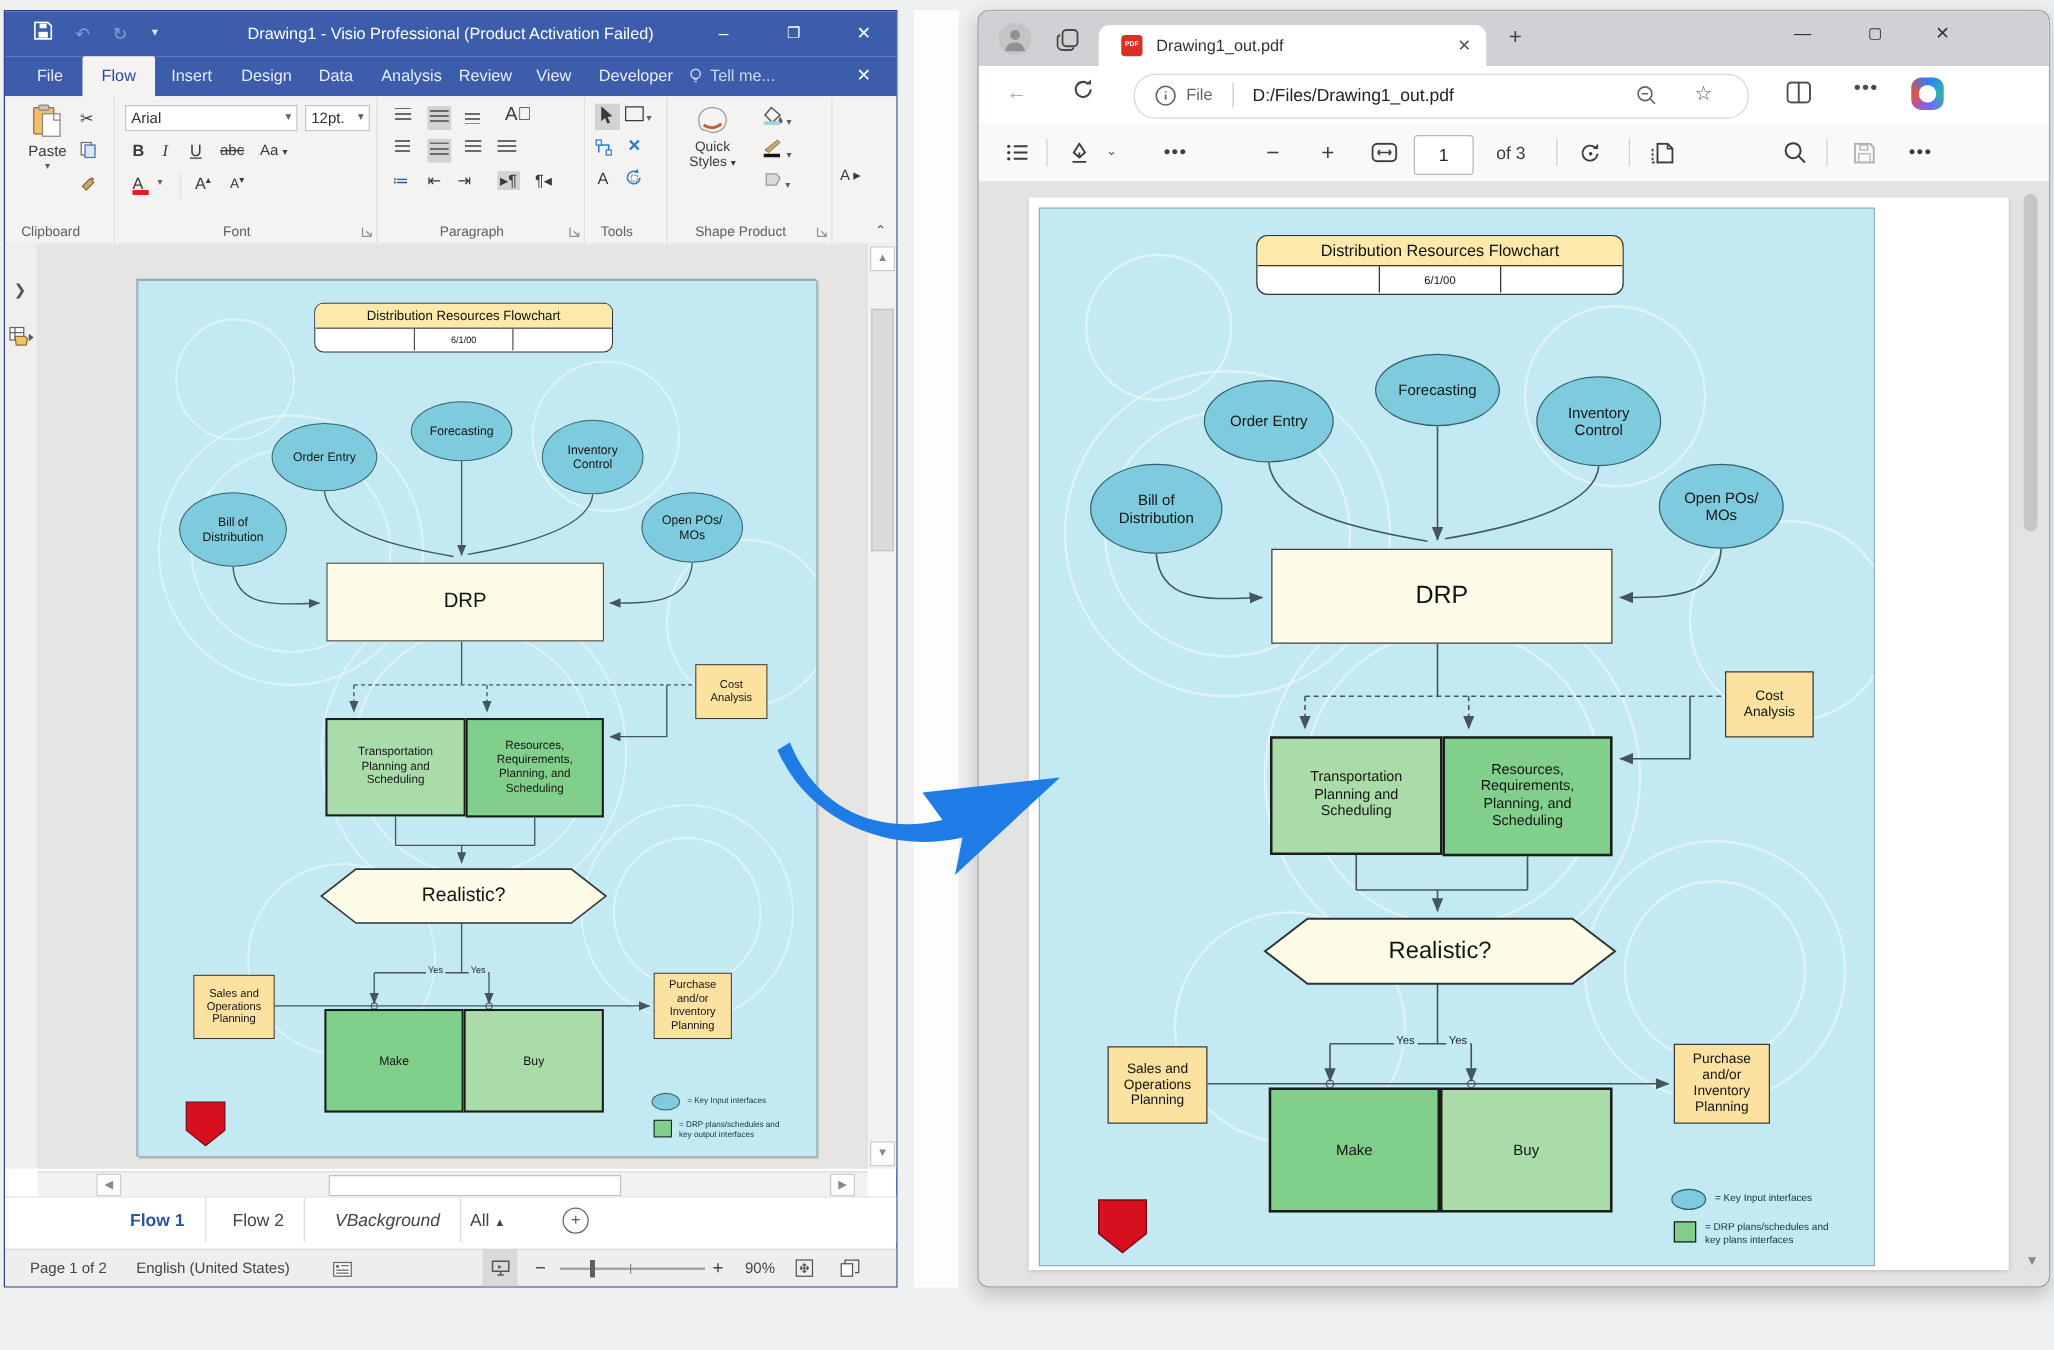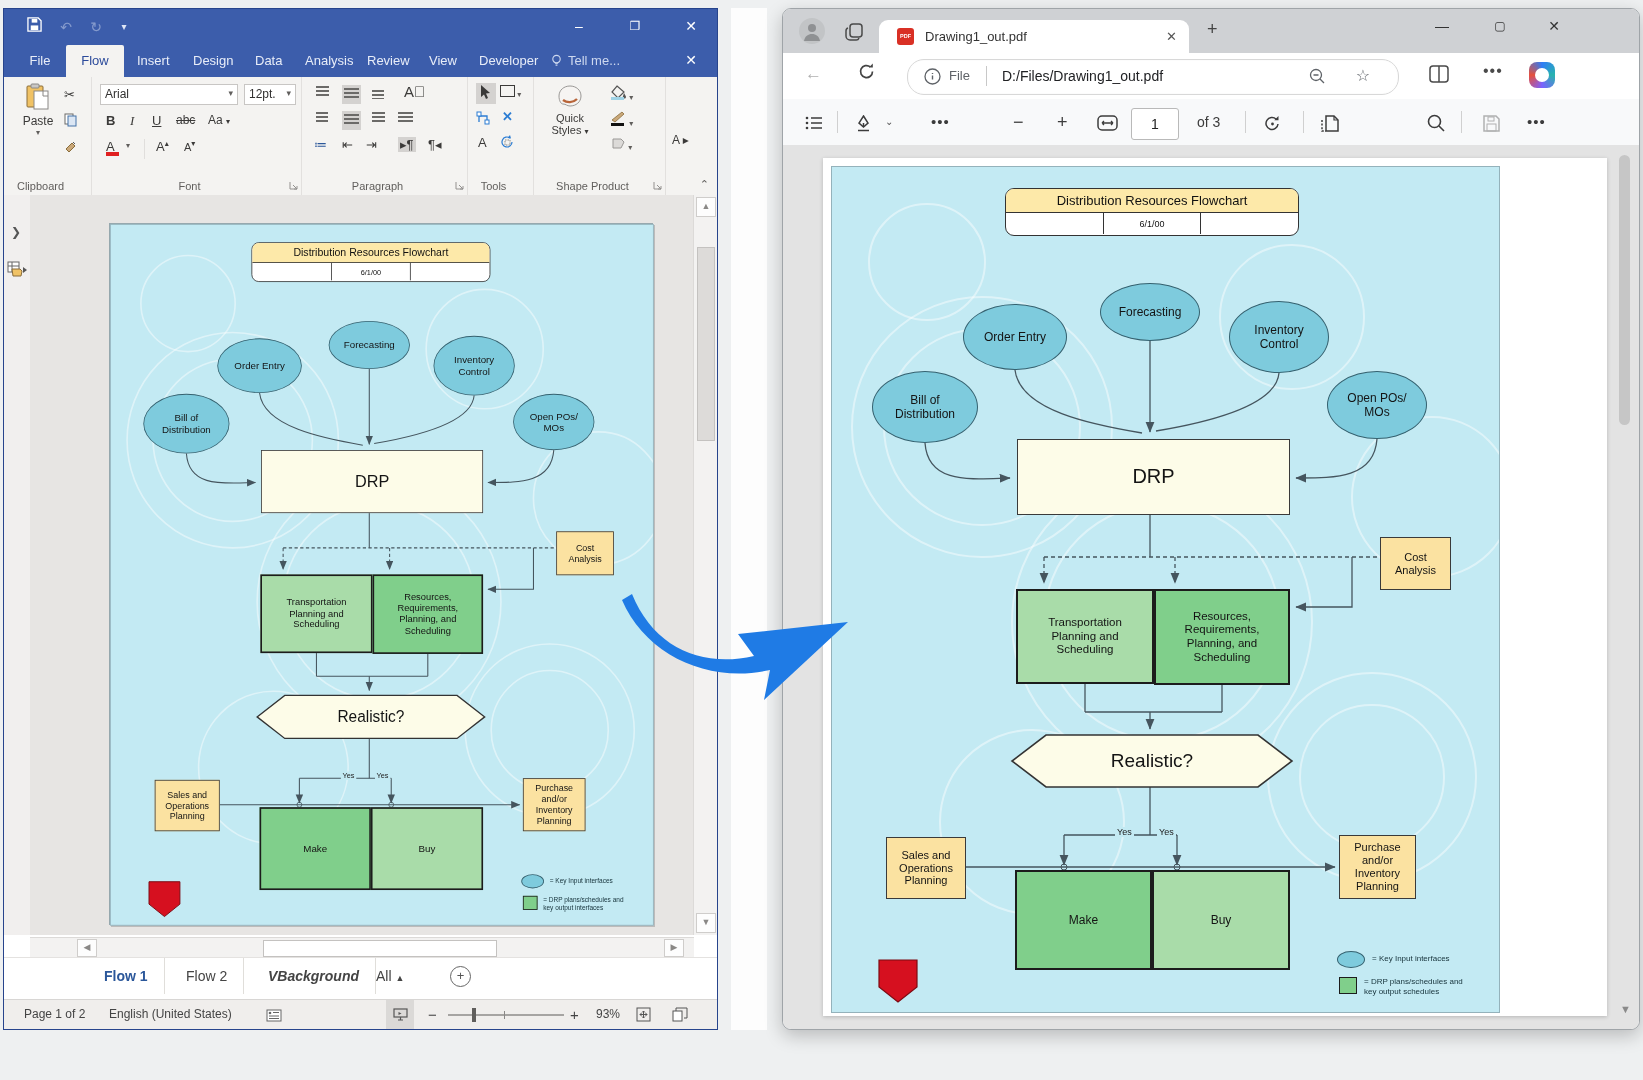--- a/index.html
+++ b/index.html
@@ -83,20 +83,21 @@
       <div class="qat" style="left:16px">
         <svg width="15" height="15" viewBox="0 0 16 16">
             <path d="M1 1h11l3 3v11H1z" fill="none" stroke="#fff" stroke-width="1.4"></path>
             <rect x="4" y="9" width="8" height="5" fill="#fff"></rect>
             <rect x="5" y="2" width="6" height="4" fill="#fff"></rect>
           </svg>
       </div>
       <div class="qat dim" style="left:48px">↶</div>
       <div class="qat dim" style="left:78px">↻</div>
       <div class="qat" style="left:106px;font-size:10px">▾</div>
+      <div class="v-title">Drawing1 - Visio Professional (Product Activation Failed)</div>
       <div class="wcb" style="left:552px">–</div>
       <div class="wcb" style="left:608px;font-size:12px">❐</div>
       <div class="wcb" style="left:664px">✕</div>
     </div>
 
     <div class="v-menubar">
       <div id="visio-menu-tabs">
           <div class="vtab" style="left: 10px; width: 26px; text-align: center;">File</div>
           <div class="vtab active" style="left: 62px; width: 32px; text-align: center;">Flow</div>
           <div class="vtab" style="left: 120px; width: 30px; text-align: center;">Insert</div>
@@ -357,21 +358,21 @@
     <div class="v-hscroll">
       <div class="sbtn" style="left:47px;top:1px;height:16px;line-height:15px">◀</div>
       <div style="position:absolute;left:233px;top:2px;width:232px;height:15px;background:#fff;border:1px solid #c4c2c0"></div>
       <div class="sbtn" style="left:634px;top:1px;height:16px;line-height:15px">▶</div>
     </div>
 
     <div class="v-pagetabs">
       <div id="visio-page-tabs">
           <div class="ptab active" style="left: 84px;">Flow 1</div>
           <div class="ptab" style="left: 166px;">Flow 2</div>
-          <div class="ptab bg" style="left: 248px; font-weight: bold;">VBackground</div>
+          <div class="ptab bg" style="left: 248px;">VBackground</div>
         </div>
       <div class="ptab" style="left:356px;border-right:none"><span>All</span> <span style="font-size:9px">▲</span></div>
       <div style="position:absolute;left:446px;top:8px;width:19px;height:19px;border:1.5px solid #666;border-radius:50%;text-align:center;line-height:17px;font-size:13px;color:#555">+</div>
     </div>
 
     <div class="v-status">
       <div class="st" style="left:20px">Page 1 of 2</div>
       <div class="st" style="left:105px">English (United States)</div>
       <div class="st" style="left:262px;font-size:14px">
         <svg width="16" height="14" viewBox="0 0 16 14" style="margin-top:8px">
@@ -385,21 +386,21 @@
             <rect x="1" y="1" width="13" height="8" fill="none" stroke="#555" stroke-width="1.2"></rect>
             <path d="M7.5 9v3M5 12h5" stroke="#555" stroke-width="1.2"></path>
             <path d="M5.5 4l3 1.5-3 1.5z" fill="#555"></path>
           </svg>
       </div>
       <div class="st" style="left:424px;font-size:15px">−</div>
       <div style="position:absolute;left:444px;top:14px;width:116px;height:2px;background:#a6a4a2"></div>
       <div style="position:absolute;left:500px;top:11px;width:1px;height:8px;background:#8a8886"></div>
       <div style="position:absolute;left:468px;top:8px;width:4px;height:14px;background:#605e5c"></div>
       <div class="st" style="left:566px;font-size:15px">+</div>
-      <div class="st" style="left:592px">93%</div>
+      <div class="st" style="left:592px">90%</div>
       <div class="st" style="left:632px">
         <svg width="15" height="15" viewBox="0 0 15 15" style="margin-top:7px">
             <rect x="1" y="1" width="13" height="13" fill="none" stroke="#555"></rect>
             <path d="M4 7.5h7M7.5 4v7M7.5 4l-1.5 1.5M7.5 4l1.5 1.5M7.5 11l-1.5-1.5M7.5 11l1.5-1.5M4 7.5l1.5-1.5M4 7.5l1.5 1.5M11 7.5l-1.5-1.5M11 7.5l-1.5 1.5" stroke="#555"></path>
           </svg>
       </div>
       <div class="st" style="left:668px">
         <svg width="16" height="15" viewBox="0 0 16 15" style="margin-top:7px">
             <rect x="1" y="4" width="9" height="10" fill="#fff" stroke="#555"></rect>
             <path d="M4 4V1h11v10h-3" fill="none" stroke="#555"></path>
@@ -606,21 +607,21 @@
               <div class="fc-node fc-rect" style="left: 507px; top: 668px; width: 77px; height: 64px; background: rgb(251, 226, 161); font-size: 11px;">Purchase
 and/or
 Inventory
 Planning</div>
               <div class="fc-node fc-rect th" style="left: 183px; top: 703px; width: 137px; height: 100px; background: rgb(128, 207, 139); font-size: 12px;">Make</div>
               <div class="fc-node fc-rect th" style="left: 320px; top: 703px; width: 138px; height: 100px; background: rgb(169, 220, 169); font-size: 12px;">Buy</div>
               <div class="yes" style="left: 283px; top: 660px;">Yes</div>
               <div class="yes" style="left: 325px; top: 660px;">Yes</div>
               <div class="legend-row" style="left: 505px; top: 784px;"><span class="leg-ell"></span><span style="margin-top:3px">= Key Input interfaces</span></div>
               <div class="legend-row" style="left: 507px; top: 810px;"><span class="leg-box"></span><span>= DRP plans/schedules and
-key output schedules</span></div>
+key plans interfaces</span></div>
             </div>
           </div>
       </div>
       <div style="position:absolute;right:9px;top:10px;width:11px;height:270px;background:#c6c6c6;border-radius:6px"></div>
       <div style="position:absolute;right:8px;bottom:14px;font-size:11px;color:#8a8a8a">▼</div>
     </div>
   </div>
 
   <svg class="abs" style="left:598px;top:556px;pointer-events:none" width="266" height="168" viewBox="0 0 266 168">
     <path id="conv-arrow-path" d="M 24 44

